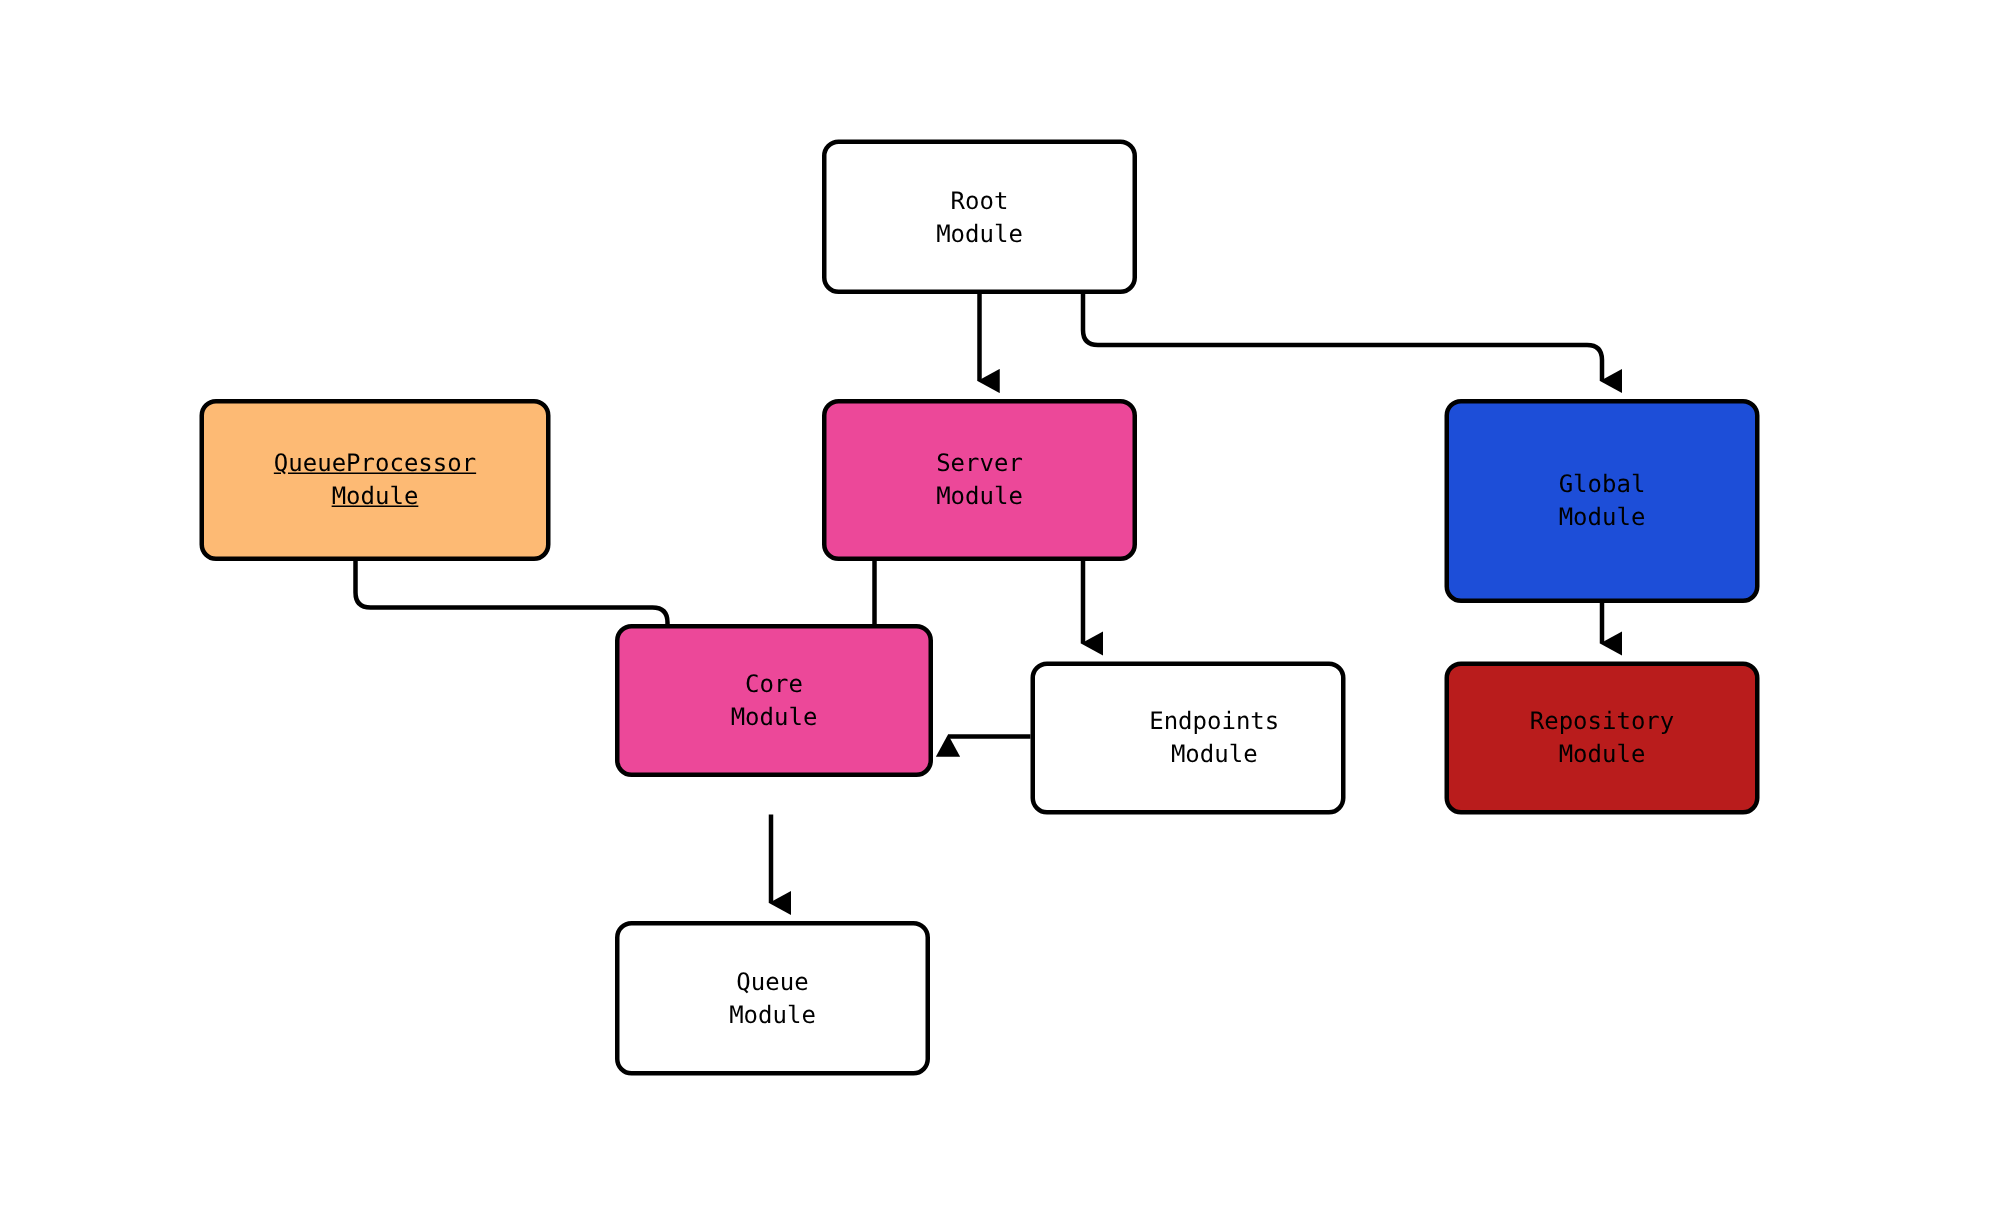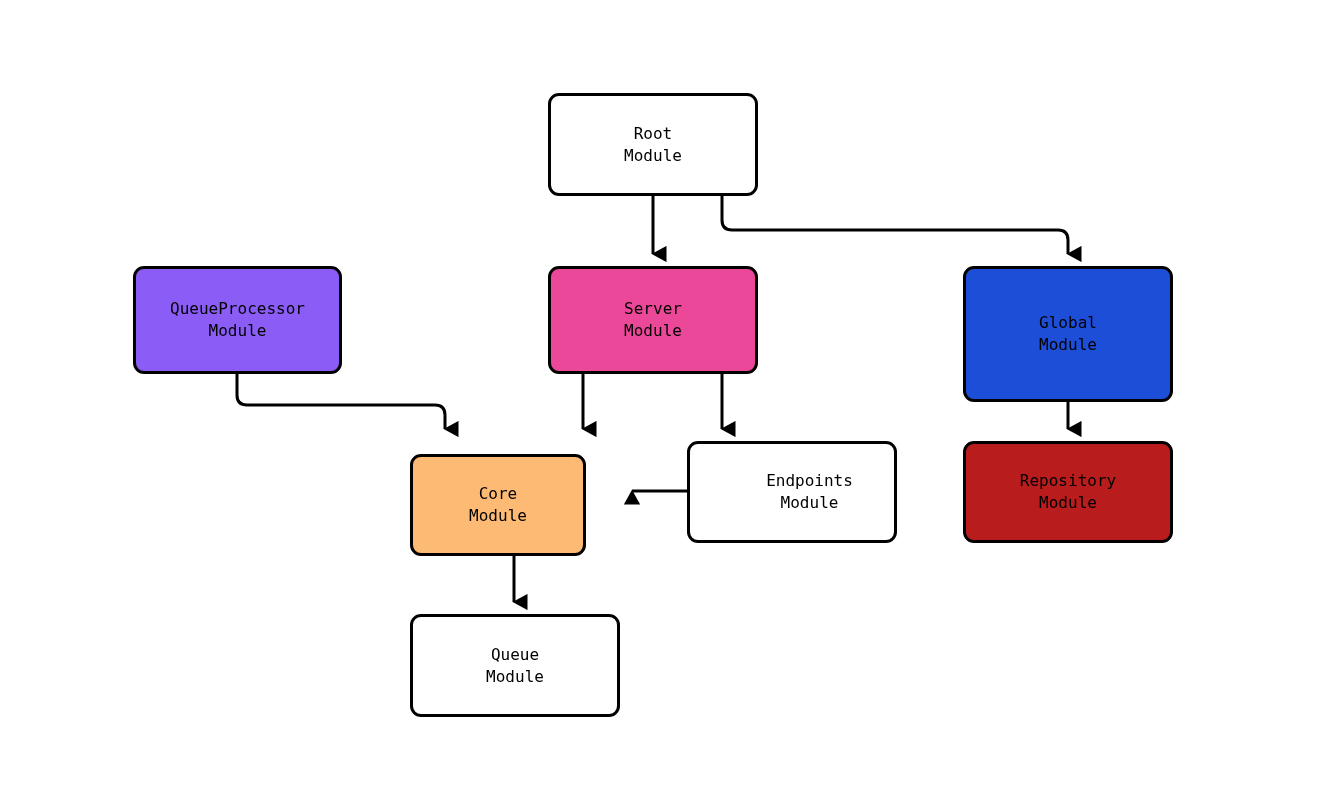--- a/index.html
+++ b/index.html
@@ -67,33 +67,33 @@
         <path d="M 1068 374 L 1068 429" stroke="#000000" marker-end="url(#arrow-down)"></path>
         <path d="M 514 543 L 514 602" stroke="#000000" marker-end="url(#arrow-down)"></path>
       </g>
   </svg>
 
   <div id="nodes-group">
       <div class="node" style="left: 548px; top: 93px; width: 210px; height: 103px; background: rgb(255, 255, 255); border-color: rgb(0, 0, 0);">
         <div class="node-label">Root
 Module</div>
       </div>
-      <div class="node" style="left: 133px; top: 266px; width: 209px; height: 108px; background: #8b5cf6; border-color: rgb(0, 0, 0);">
+      <div class="node" style="left: 133px; top: 266px; width: 234px; height: 108px; background: #fdba74; border-color: rgb(0, 0, 0); text-decoration: underline;">
         <div class="node-label">QueueProcessor
 Module</div>
       </div>
       <div class="node" style="left: 548px; top: 266px; width: 210px; height: 108px; background: #ec4899; border-color: rgb(0, 0, 0);">
         <div class="node-label">Server
 Module</div>
       </div>
       <div class="node" style="left: 963px; top: 266px; width: 210px; height: 136px; background: #1d4ed8; border-color: rgb(0, 0, 0);">
         <div class="node-label">Global
 Module</div>
       </div>
-      <div class="node" style="left: 410px; top: 454px; width: 176px; height: 102px; background: #fdba74; border-color: rgb(0, 0, 0);">
+      <div class="node" style="left: 410px; top: 416px; width: 212px; height: 102px; background: #ec4899; border-color: rgb(0, 0, 0);">
         <div class="node-label">Core
 Module</div>
       </div>
       <div class="node" style="left: 687px; top: 441px; width: 210px; height: 102px; background: rgb(255, 255, 255); border-color: rgb(0, 0, 0); padding-left: 35px;">
         <div class="node-label">Endpoints
 Module</div>
       </div>
       <div class="node" style="left: 963px; top: 441px; width: 210px; height: 102px; background: #b91c1c; border-color: rgb(0, 0, 0);">
         <div class="node-label">Repository
 Module</div>

